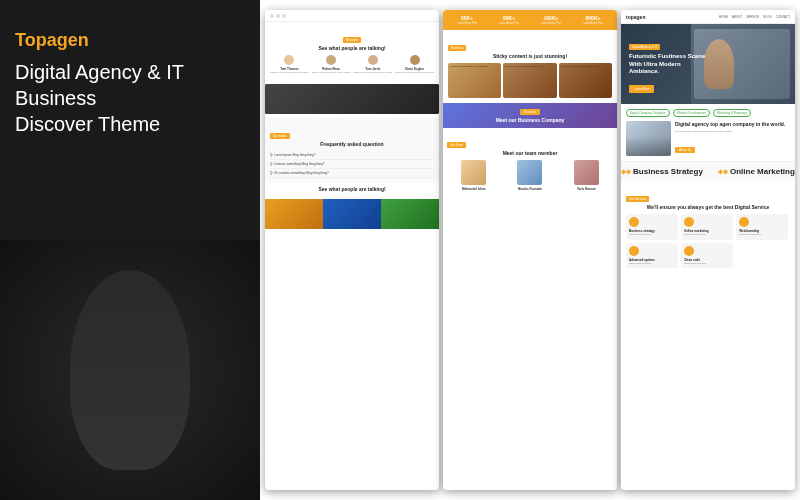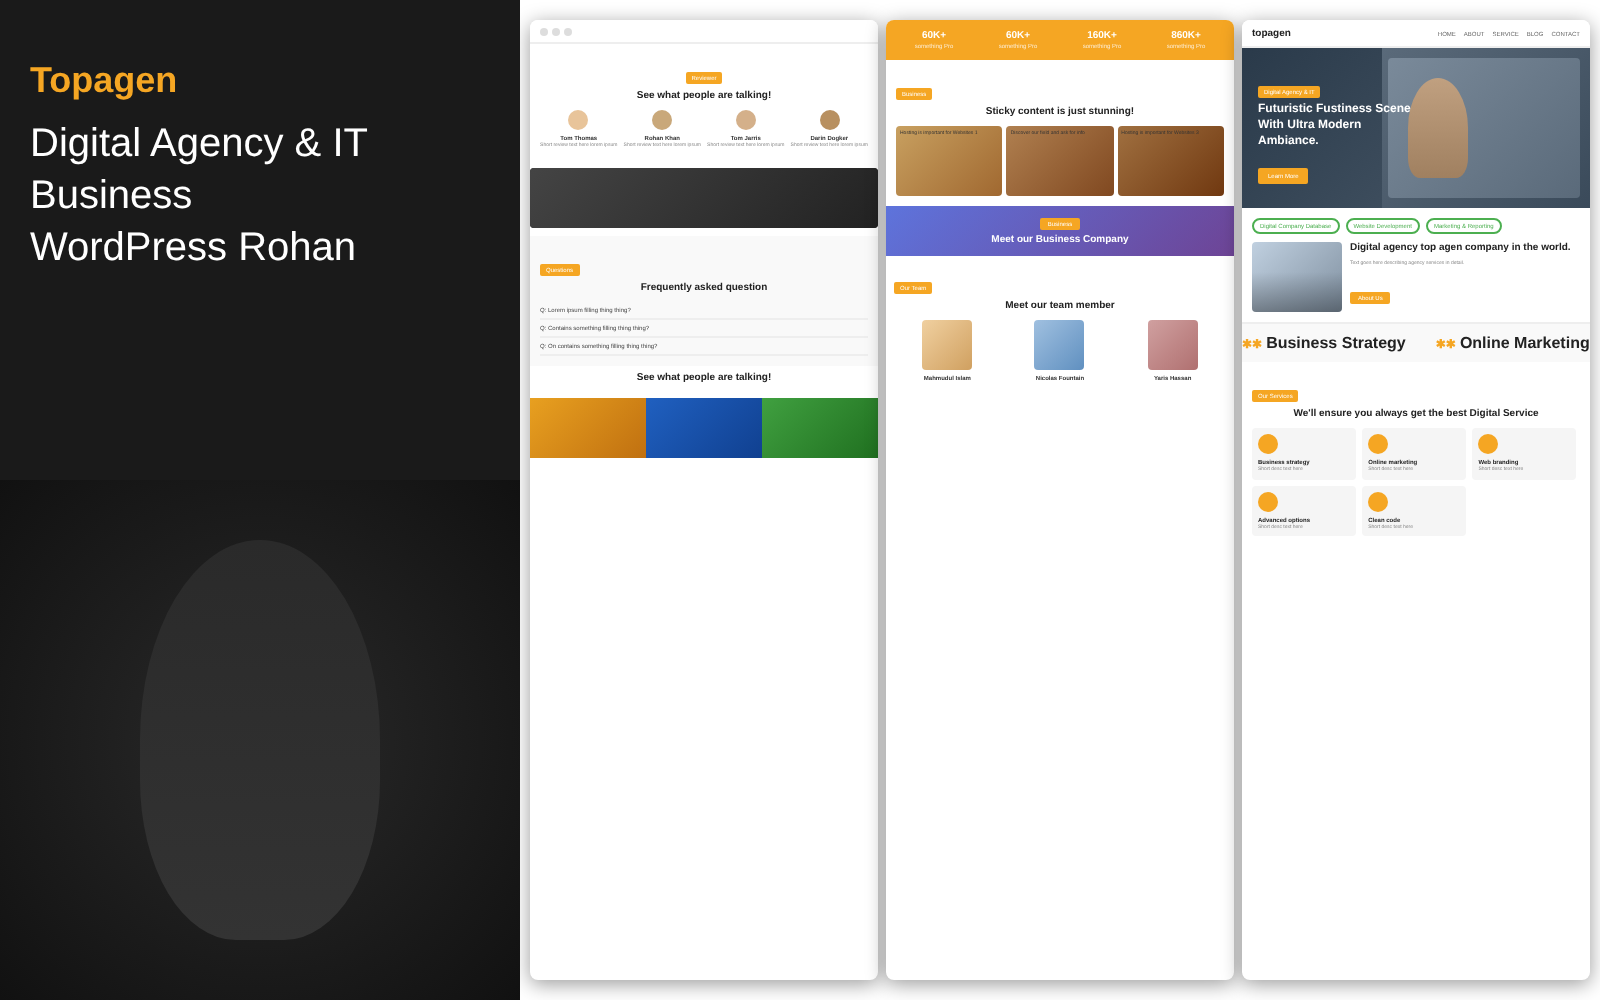--- a/index.html
+++ b/index.html
@@ -619,21 +619,21 @@
   </style>
 </head>
 <body>
 
 <div class="container">
 
   <div class="left-panel">
     <div class="brand-name">Topagen</div>
     <div class="theme-title">
       <span>Digital Agency &amp; IT Business</span><br>
-      <span>WordPress Rohan</span>
+      <span>Discover Theme</span>
     </div>
     <div class="bg-image-left"></div>
   </div>
 
   <div class="middle-panel">
 
     <div class="page-preview page-left">
       <div class="nav-bar">
         <div class="nav-dot"></div>
         <div class="nav-dot"></div>

